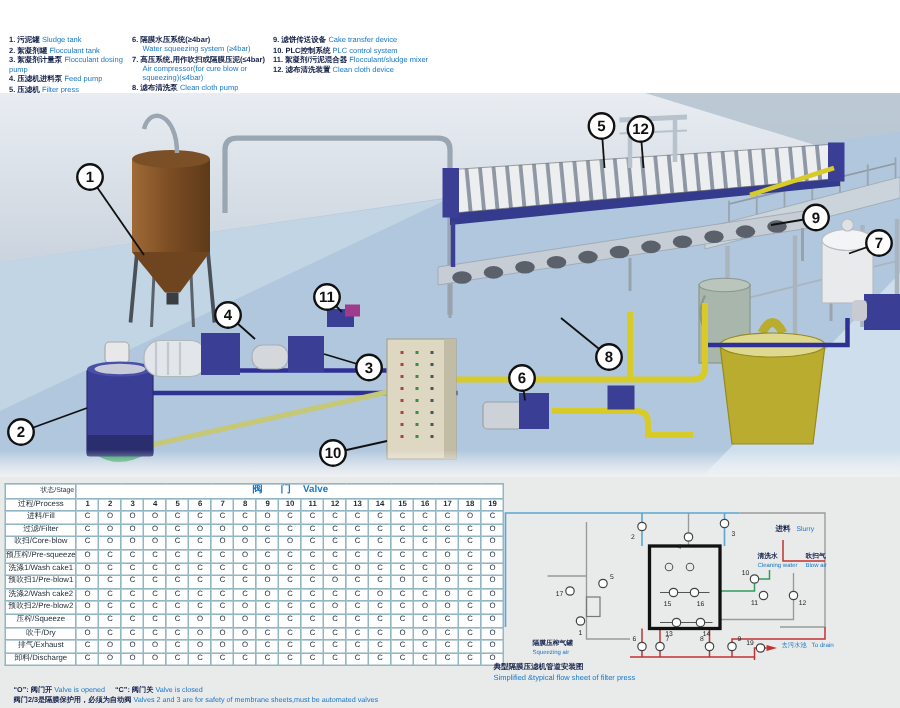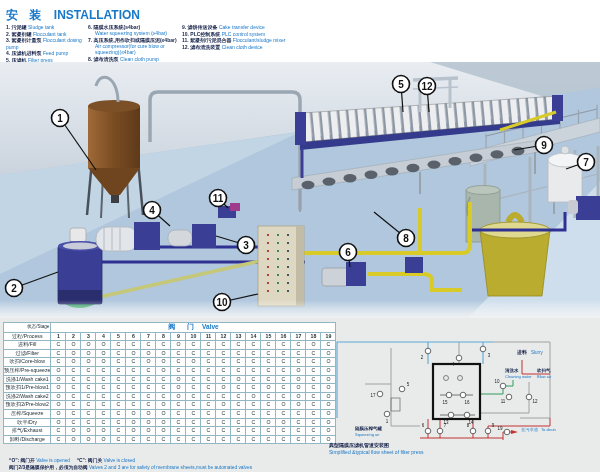--- a/index.html
+++ b/index.html
@@ -41,24 +41,20 @@
   #fs-caption{position:absolute;left:4px;top:124px;font-size:5px;line-height:6.5px;}
   #fs-caption .cap-cn{color:#15224a;font-weight:bold;}
   #fs-caption .cap-en{color:#1878c8;}
   text{font-family:"Liberation Sans","DejaVu Sans",sans-serif;}
 </style>
 </head>
 <body>
 
 <div id="page">
 
-  <div id="hdr">
-    <span class="cn">安 装</span>
-    <span class="en">INSTALLATION</span>
-  </div>
   <div class="legend-col" id="legend-col-1">
       <div class="leg-item">
         <div><span class="leg-cn">1. 污泥罐 </span><span class="leg-en">Sludge tank</span></div>
       </div>
       <div class="leg-item">
         <div><span class="leg-cn">2. 絮凝剂罐 </span><span class="leg-en">Flocculant tank</span></div>
       </div>
       <div class="leg-item">
         <div><span class="leg-cn">3. 絮凝剂计量泵 </span><span class="leg-en">Flocculant dosing pump</span></div>
       </div>

